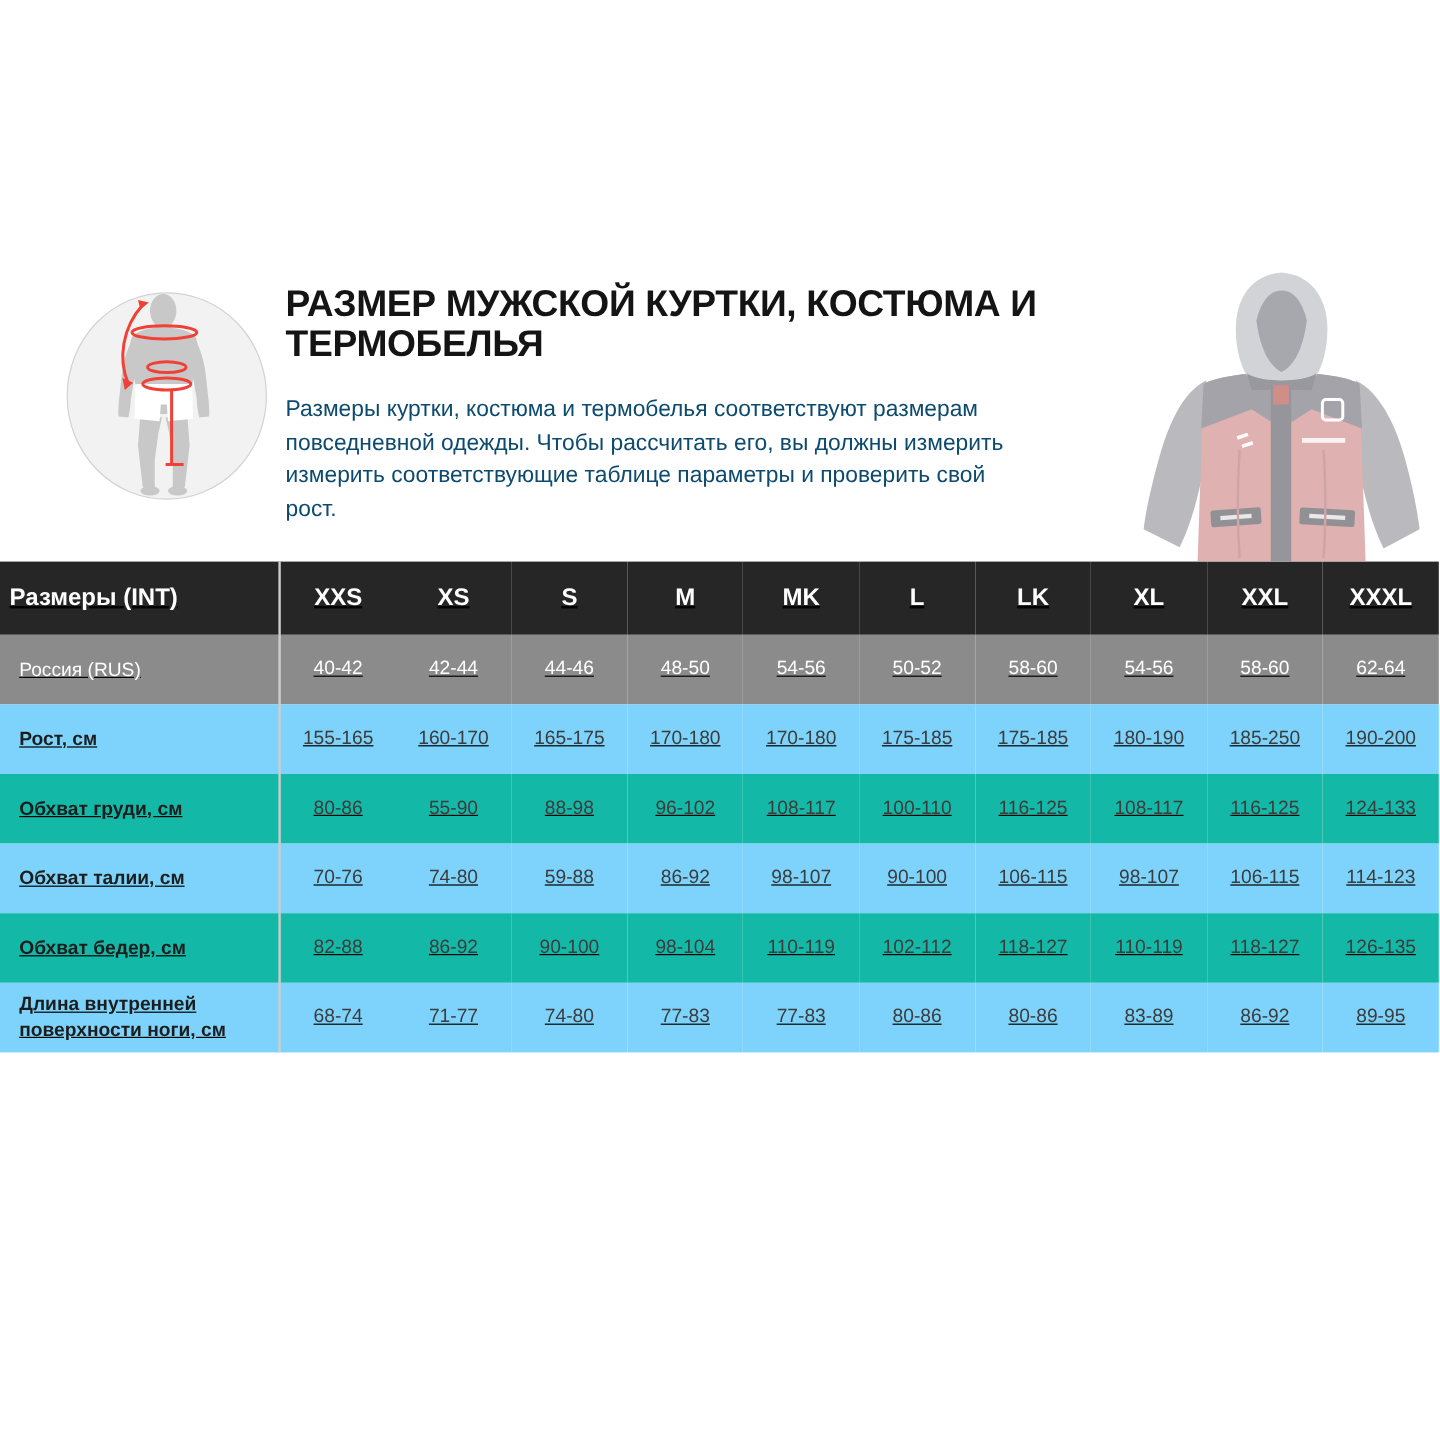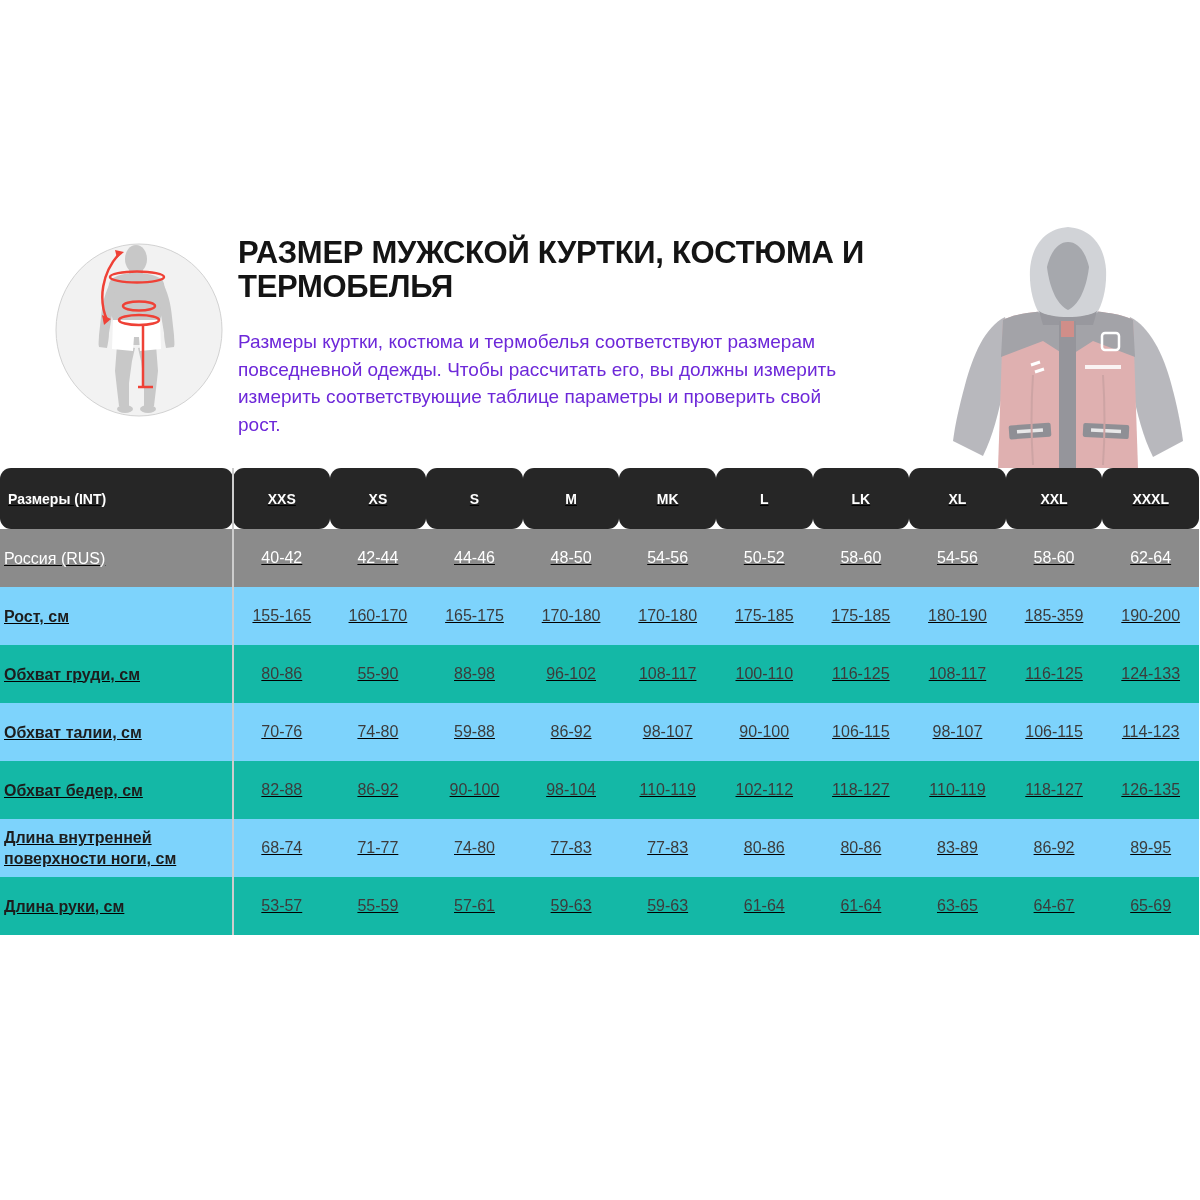--- a/index.html
+++ b/index.html
@@ -5,31 +5,31 @@
   html,body{margin:0;padding:0;background:#ffffff;}
   body{width:1200px;height:1200px;font-family:"Liberation Sans",sans-serif;overflow:hidden;}
   .page{position:relative;width:1200px;height:1200px;background:#fff;text-decoration:underline;}
 
   
   .intro{position:relative;width:1200px;height:468px;}
   .diagram-wrap{position:absolute;left:55px;top:243px;width:168px;height:176px;}
   .heading-block{position:absolute;left:238px;top:236px;width:700px;}
   .page-title{margin:0;font-size:31px;line-height:34px;font-weight:bold;color:#141414;
               letter-spacing:-0.3px;text-transform:uppercase;}
-  .page-desc{margin:24px 0 0 0;font-size:19px;line-height:27.5px;color:#6d28d9;}
+  .page-desc{margin:24px 0 0 0;font-size:19px;line-height:27.5px;color:#0c4a6e;}
   .jacket-wrap{position:absolute;right:0;top:225px;width:265px;height:243px;overflow:hidden;}
 
   
   table.size-table{width:1200px;border-collapse:collapse;table-layout:fixed;}
-  .size-table thead th{background:#262626;color:#ffffff;font-size:14px;font-weight:bold;
-                       height:59px;text-align:center;border-radius:11px;}
+  .size-table thead th{background:#262626;color:#ffffff;font-size:20px;font-weight:bold;
+                       height:59px;text-align:center;}
   .size-table thead th.corner{text-align:left;padding-left:8px;}
   .size-table th.first{border-right:2px solid #cdcdcd;}
   .size-table tbody tr{height:58px;}
-  .size-table tbody th{text-align:left;padding-left:4px;font-size:16px;font-weight:bold;
+  .size-table tbody th{text-align:left;padding-left:16px;font-size:16px;font-weight:bold;
                        color:#1d1d1d;line-height:21px;}
   .size-table tbody td{text-align:center;font-size:16px;color:#3c3c3c;font-weight:normal;}
   tr.gray th,tr.gray td{background:#8b8b8b;color:#ffffff;font-weight:normal;}
   tr.lt th,tr.lt td{background:#7dd3fc;}
   tr.wt th,tr.wt td{background:#14b8a6;}
 </style>
 </head>
 <body>
 
 <div class="page">
@@ -151,21 +151,21 @@
       <tr class="lt">
         <th class="first">Рост, см</th>
         <td>155-165</td>
         <td>160-170</td>
         <td>165-175</td>
         <td>170-180</td>
         <td>170-180</td>
         <td>175-185</td>
         <td>175-185</td>
         <td>180-190</td>
-        <td>185-359</td>
+        <td>185-250</td>
         <td>190-200</td>
       </tr>
       <tr class="wt">
         <th class="first">Обхват груди, см</th>
         <td>80-86</td>
         <td>55-90</td>
         <td>88-98</td>
         <td>96-102</td>
         <td>108-117</td>
         <td>100-110</td>
@@ -206,28 +206,15 @@
         <td>71-77</td>
         <td>74-80</td>
         <td>77-83</td>
         <td>77-83</td>
         <td>80-86</td>
         <td>80-86</td>
         <td>83-89</td>
         <td>86-92</td>
         <td>89-95</td>
       </tr>
-      <tr class="wt">
-        <th class="first">Длина руки, см</th>
-        <td>53-57</td>
-        <td>55-59</td>
-        <td>57-61</td>
-        <td>59-63</td>
-        <td>59-63</td>
-        <td>61-64</td>
-        <td>61-64</td>
-        <td>63-65</td>
-        <td>64-67</td>
-        <td>65-69</td>
-      </tr>
     </tbody>
   </table>
 </div>
 
 </body></html>

